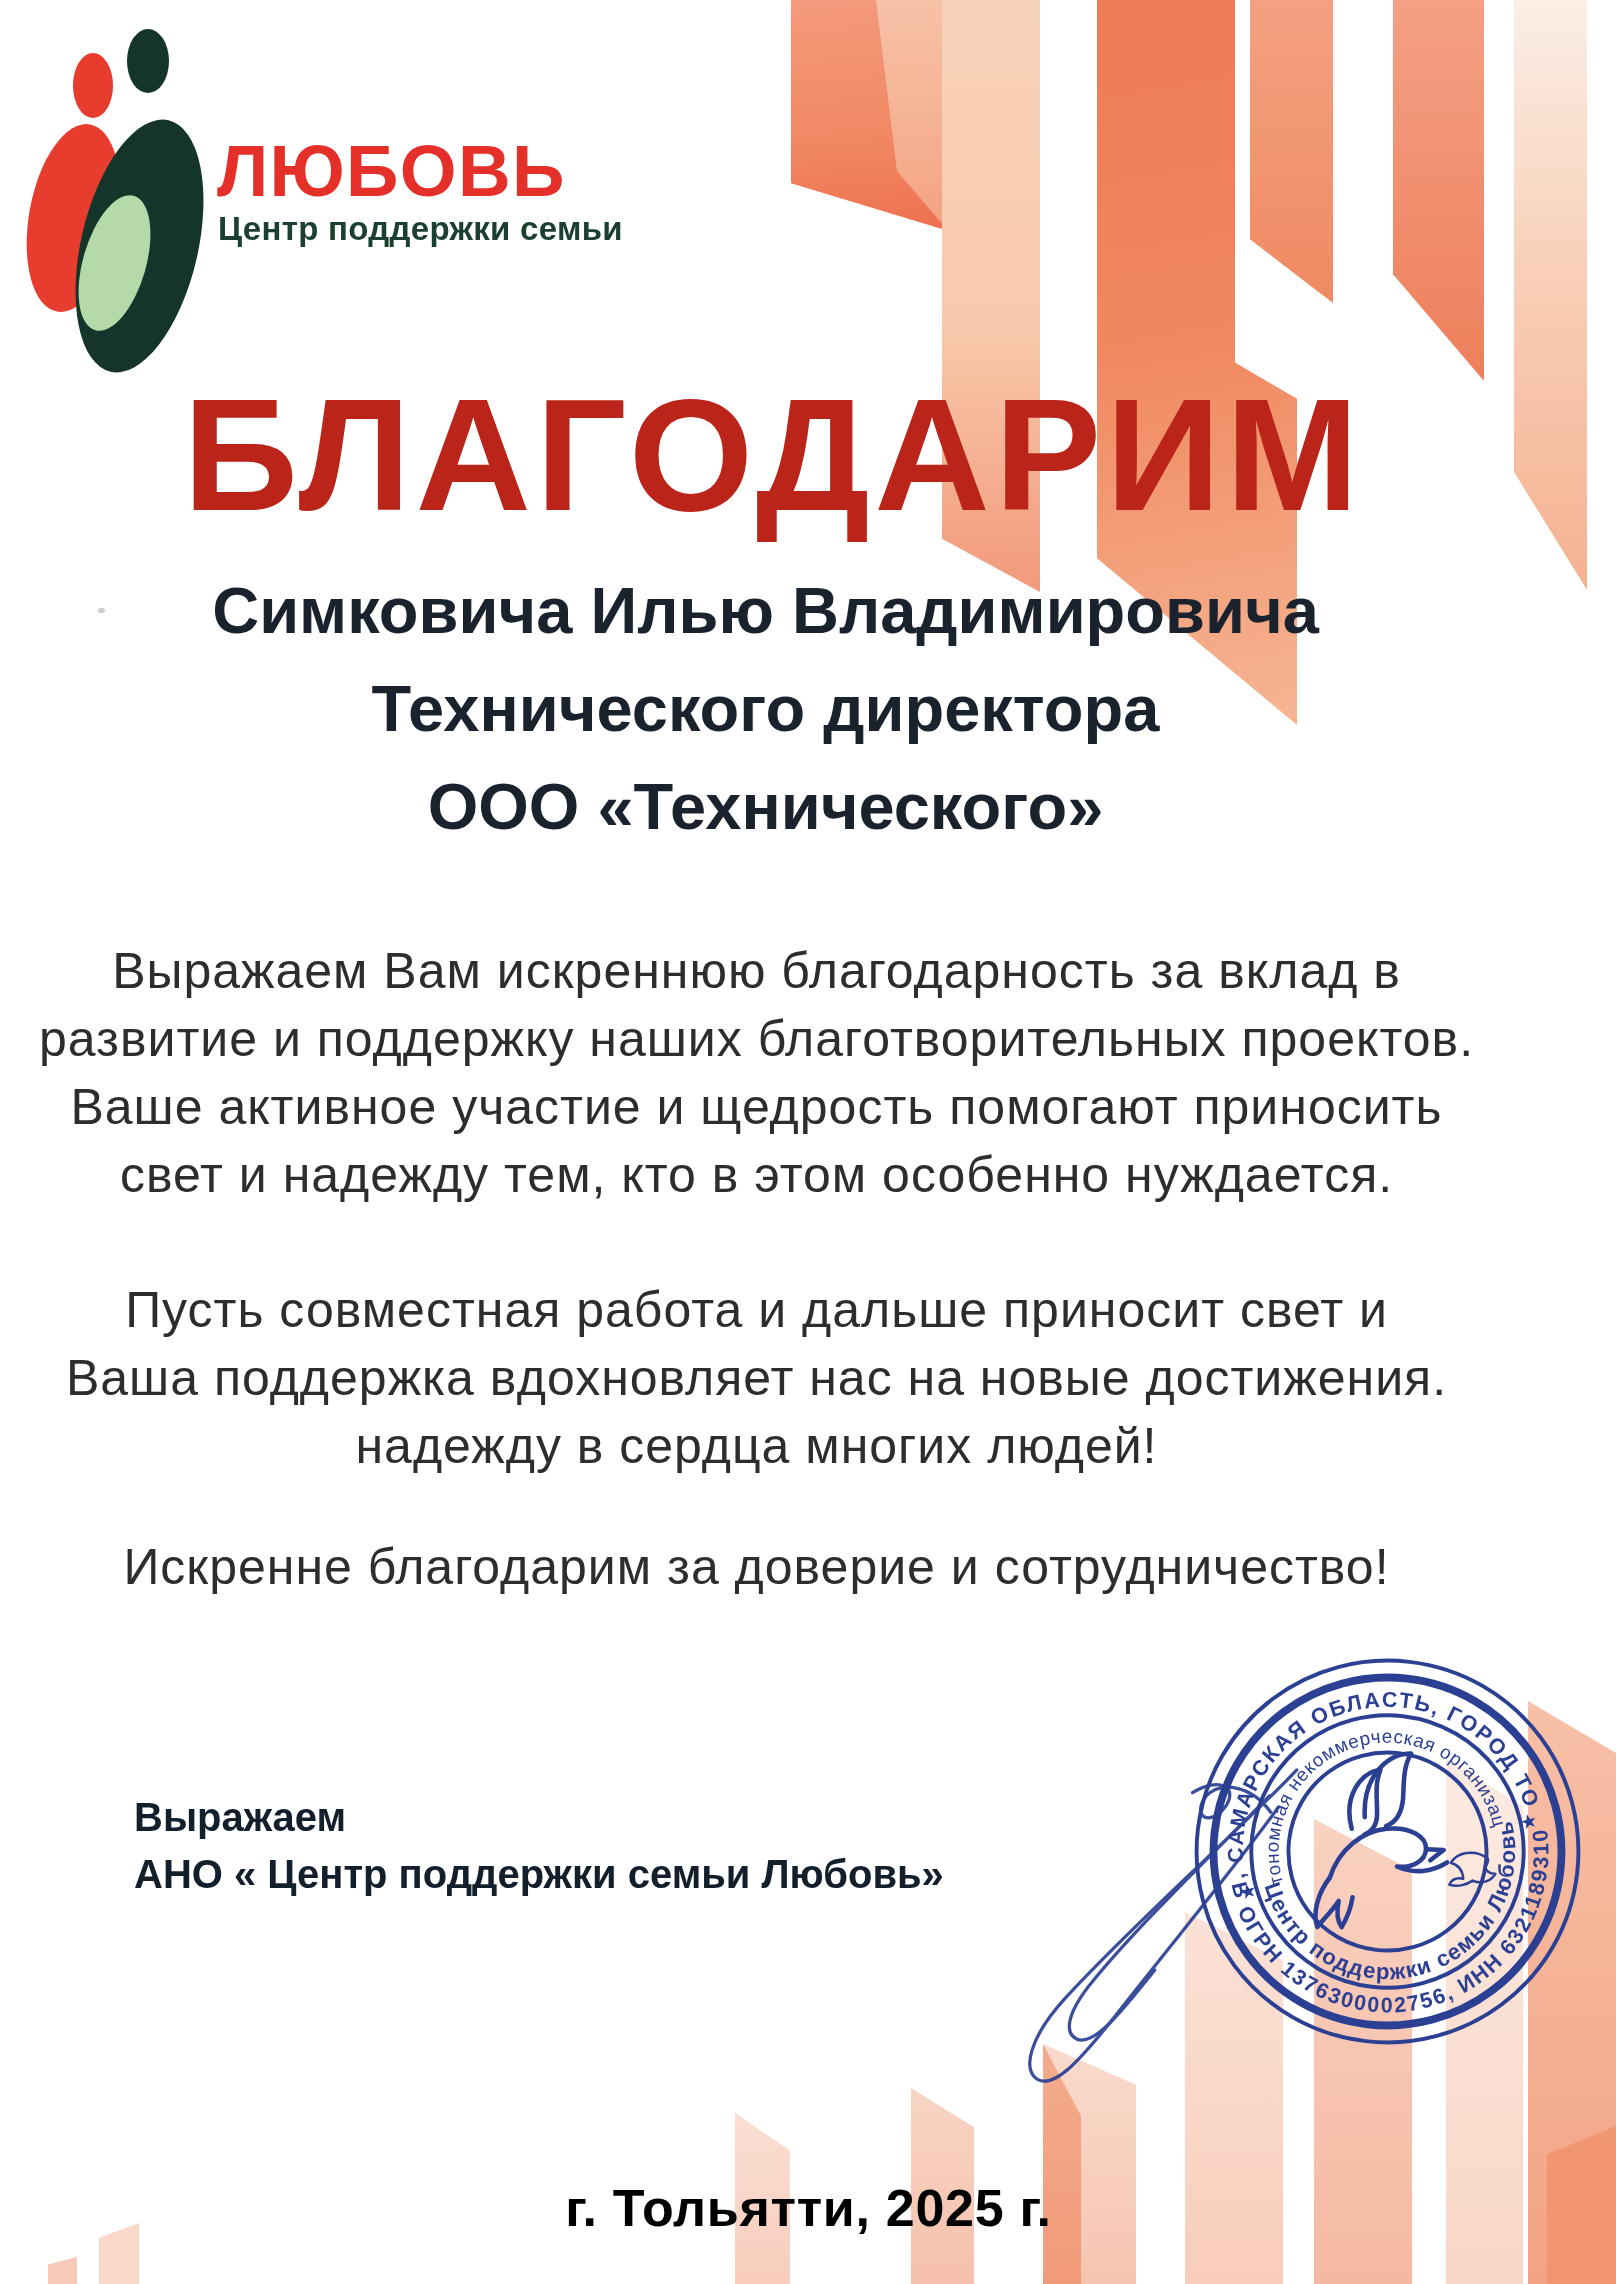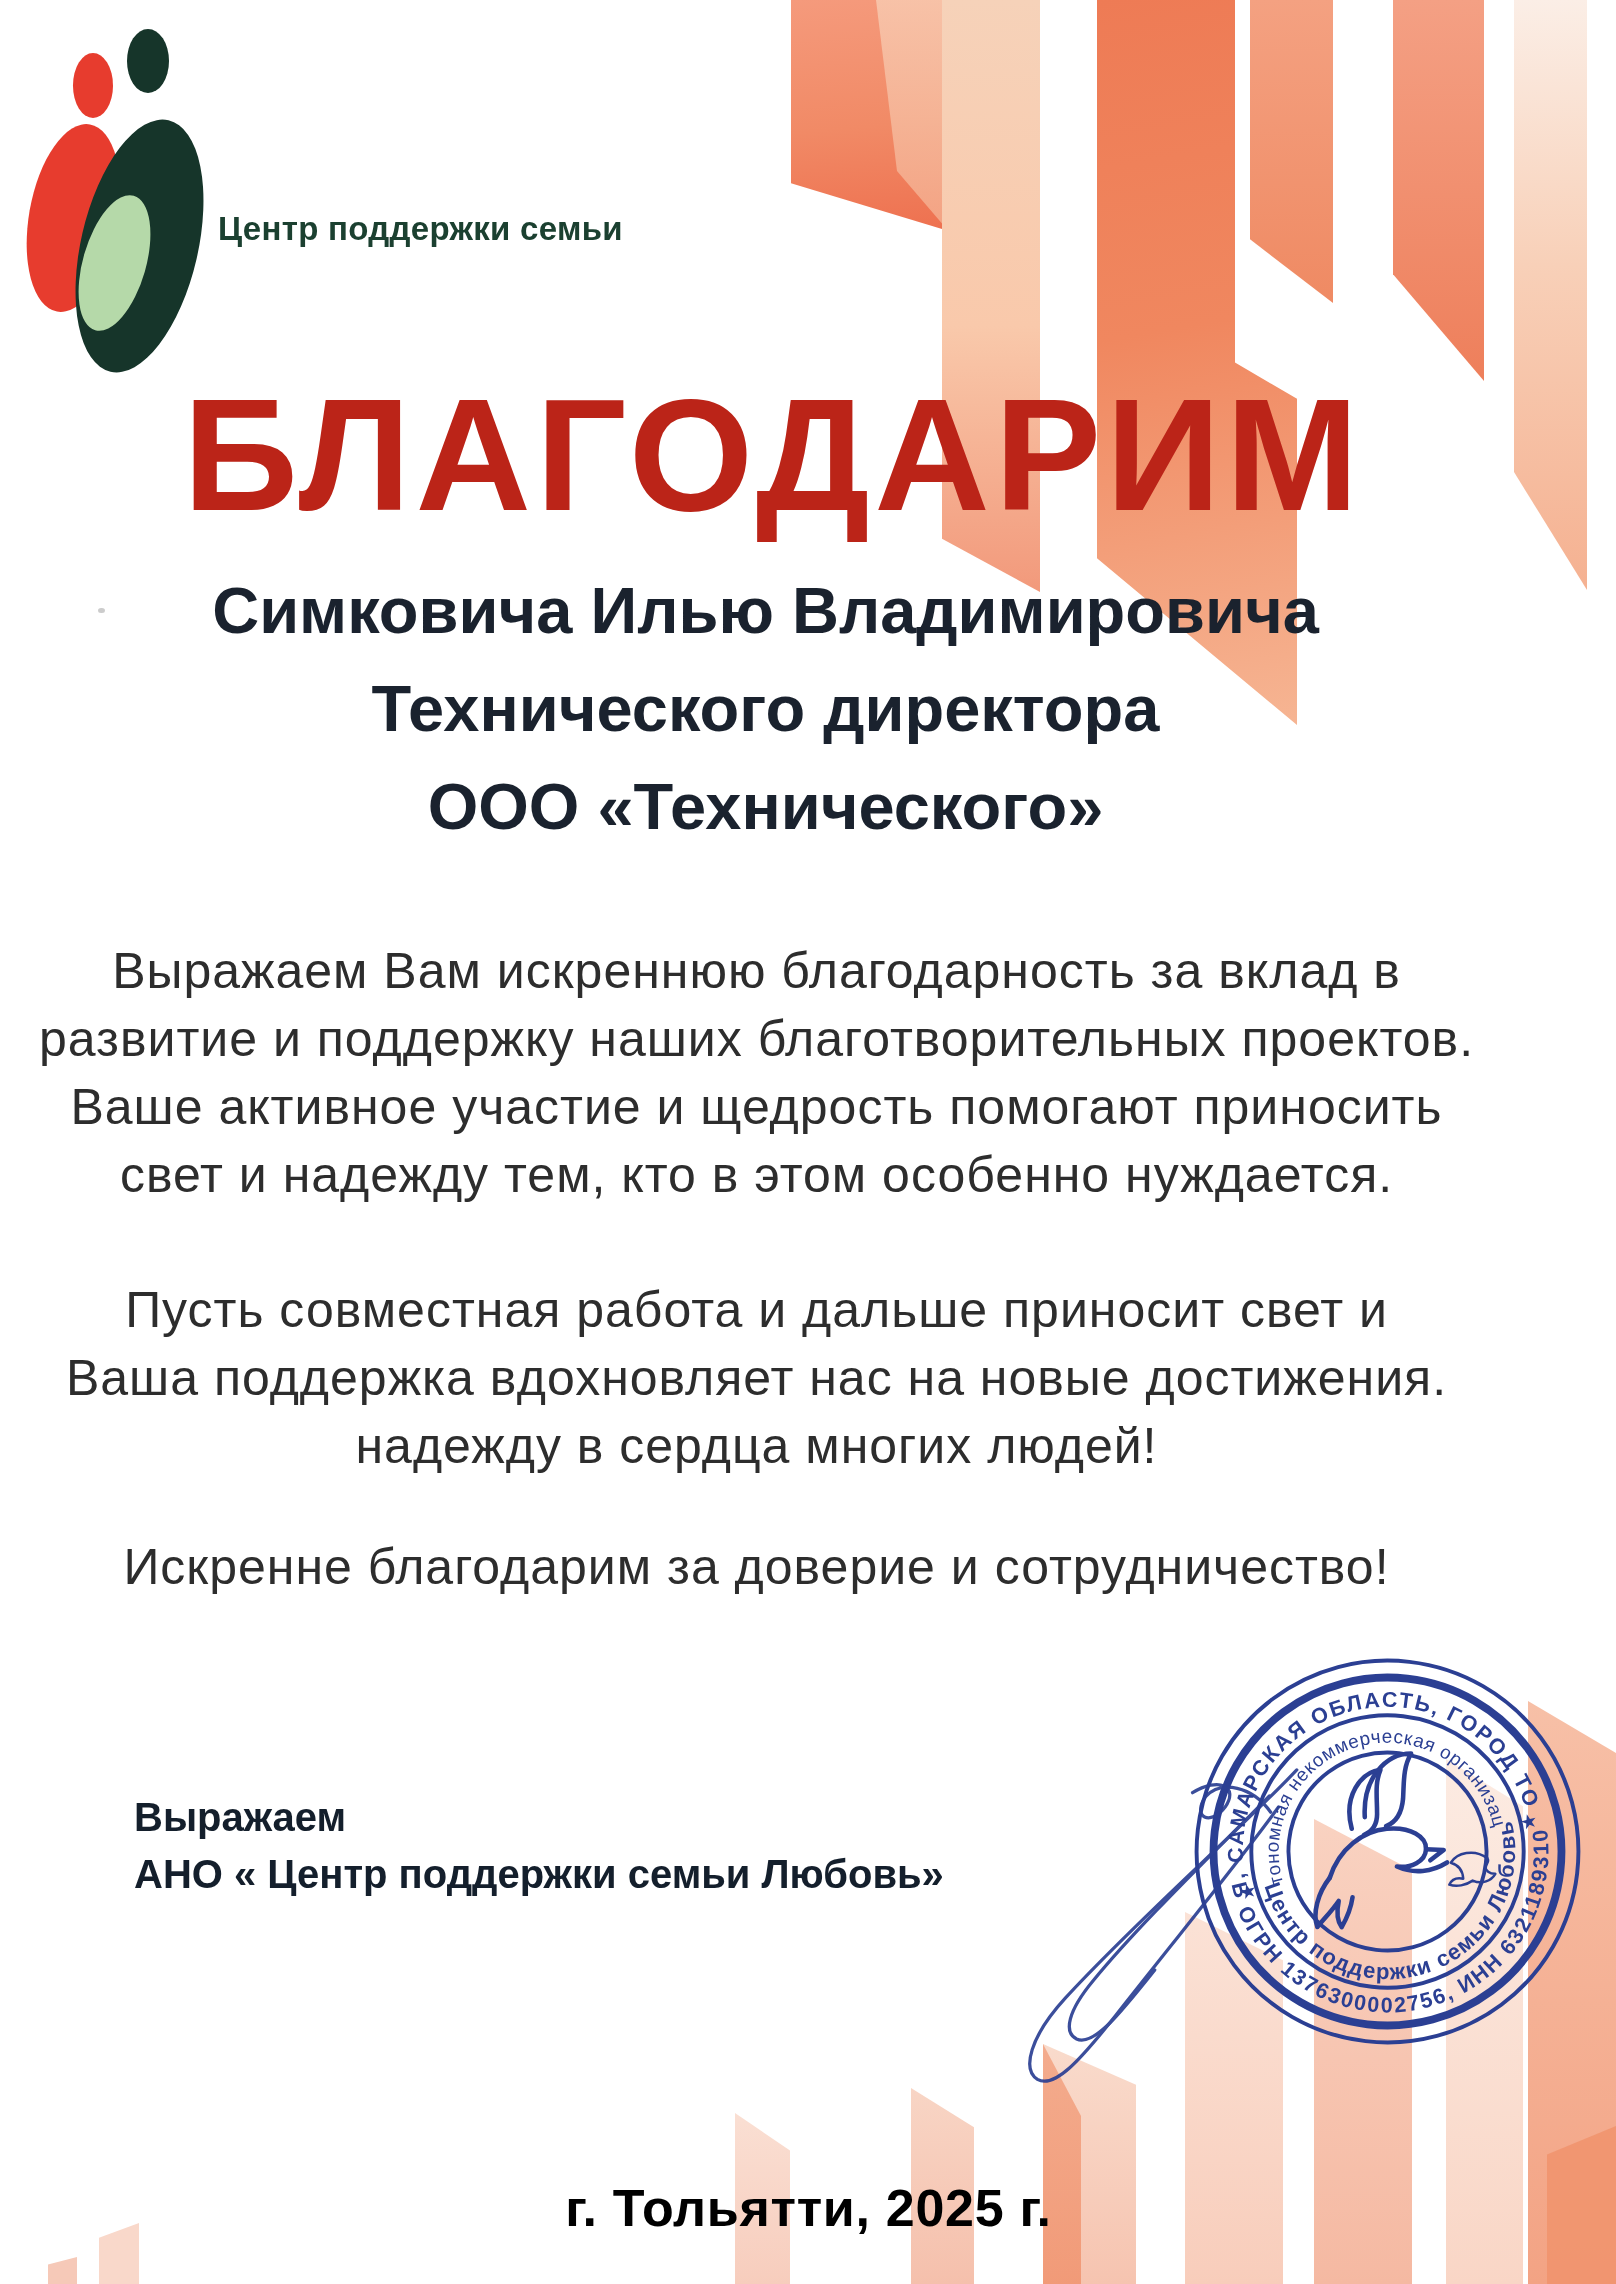--- a/index.html
+++ b/index.html
@@ -129,20 +129,21 @@
   <div class="abs artifact1"></div>
   <div class="abs artifact2"></div>
 
   <div class="abs logo-mark">
     <div class="blob petal-red"></div>
     <div class="blob petal-green"></div>
     <div class="blob petal-light"></div>
     <div class="blob dot-red"></div>
     <div class="blob dot-green"></div>
   </div>
+  <div class="abs logo-brand">ЛЮБОВЬ</div>
   <div class="abs logo-sub">Центр поддержки семьи</div>
 
   <div class="abs title">БЛАГОДАРИМ</div>
 
   <div class="abs recipient">
     <div>Симковича Илью Владимировича</div>
     <div>Технического директора</div>
     <div>ООО «Технического»</div>
   </div>
 

